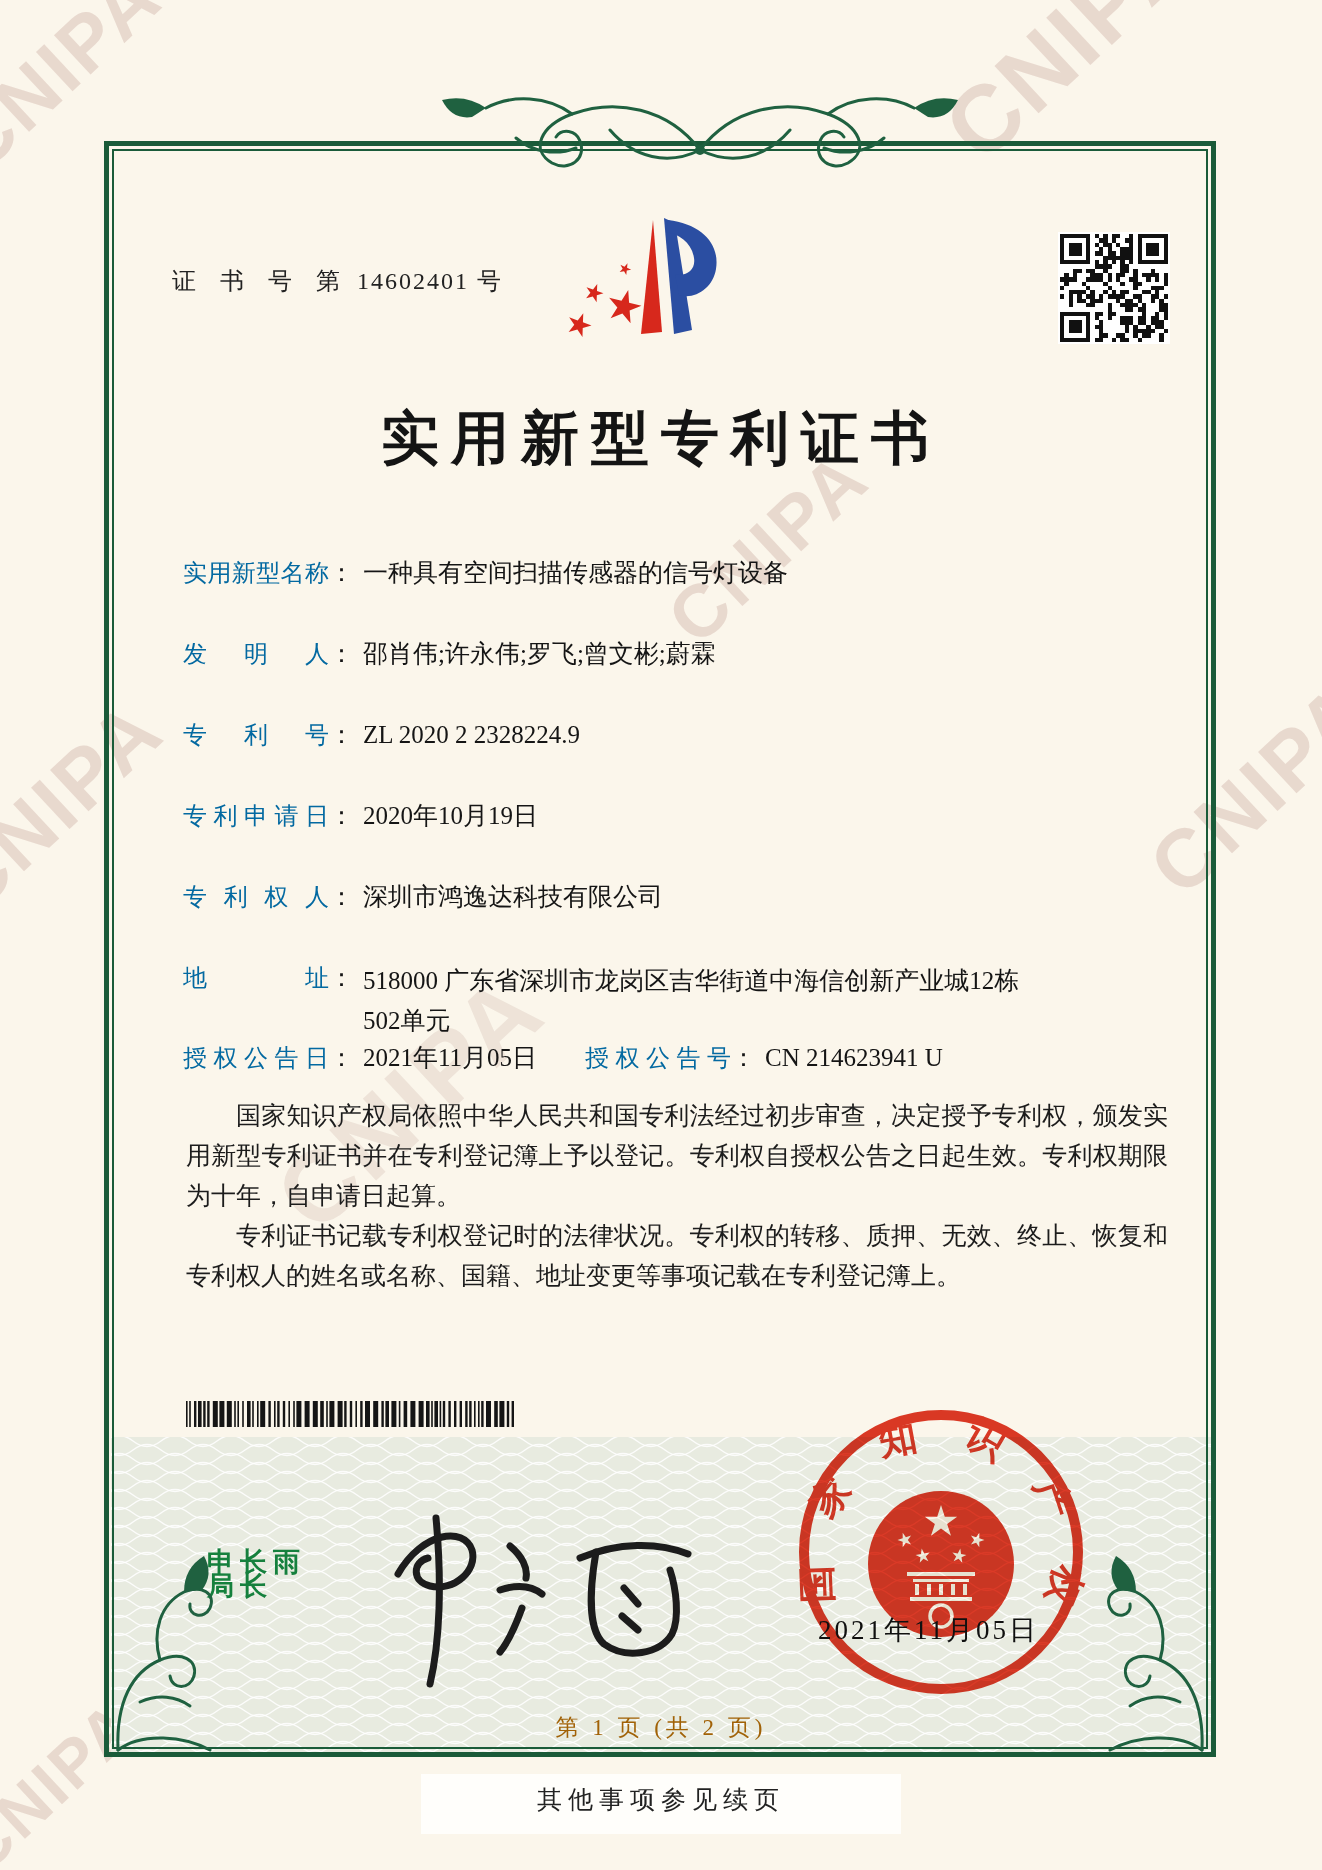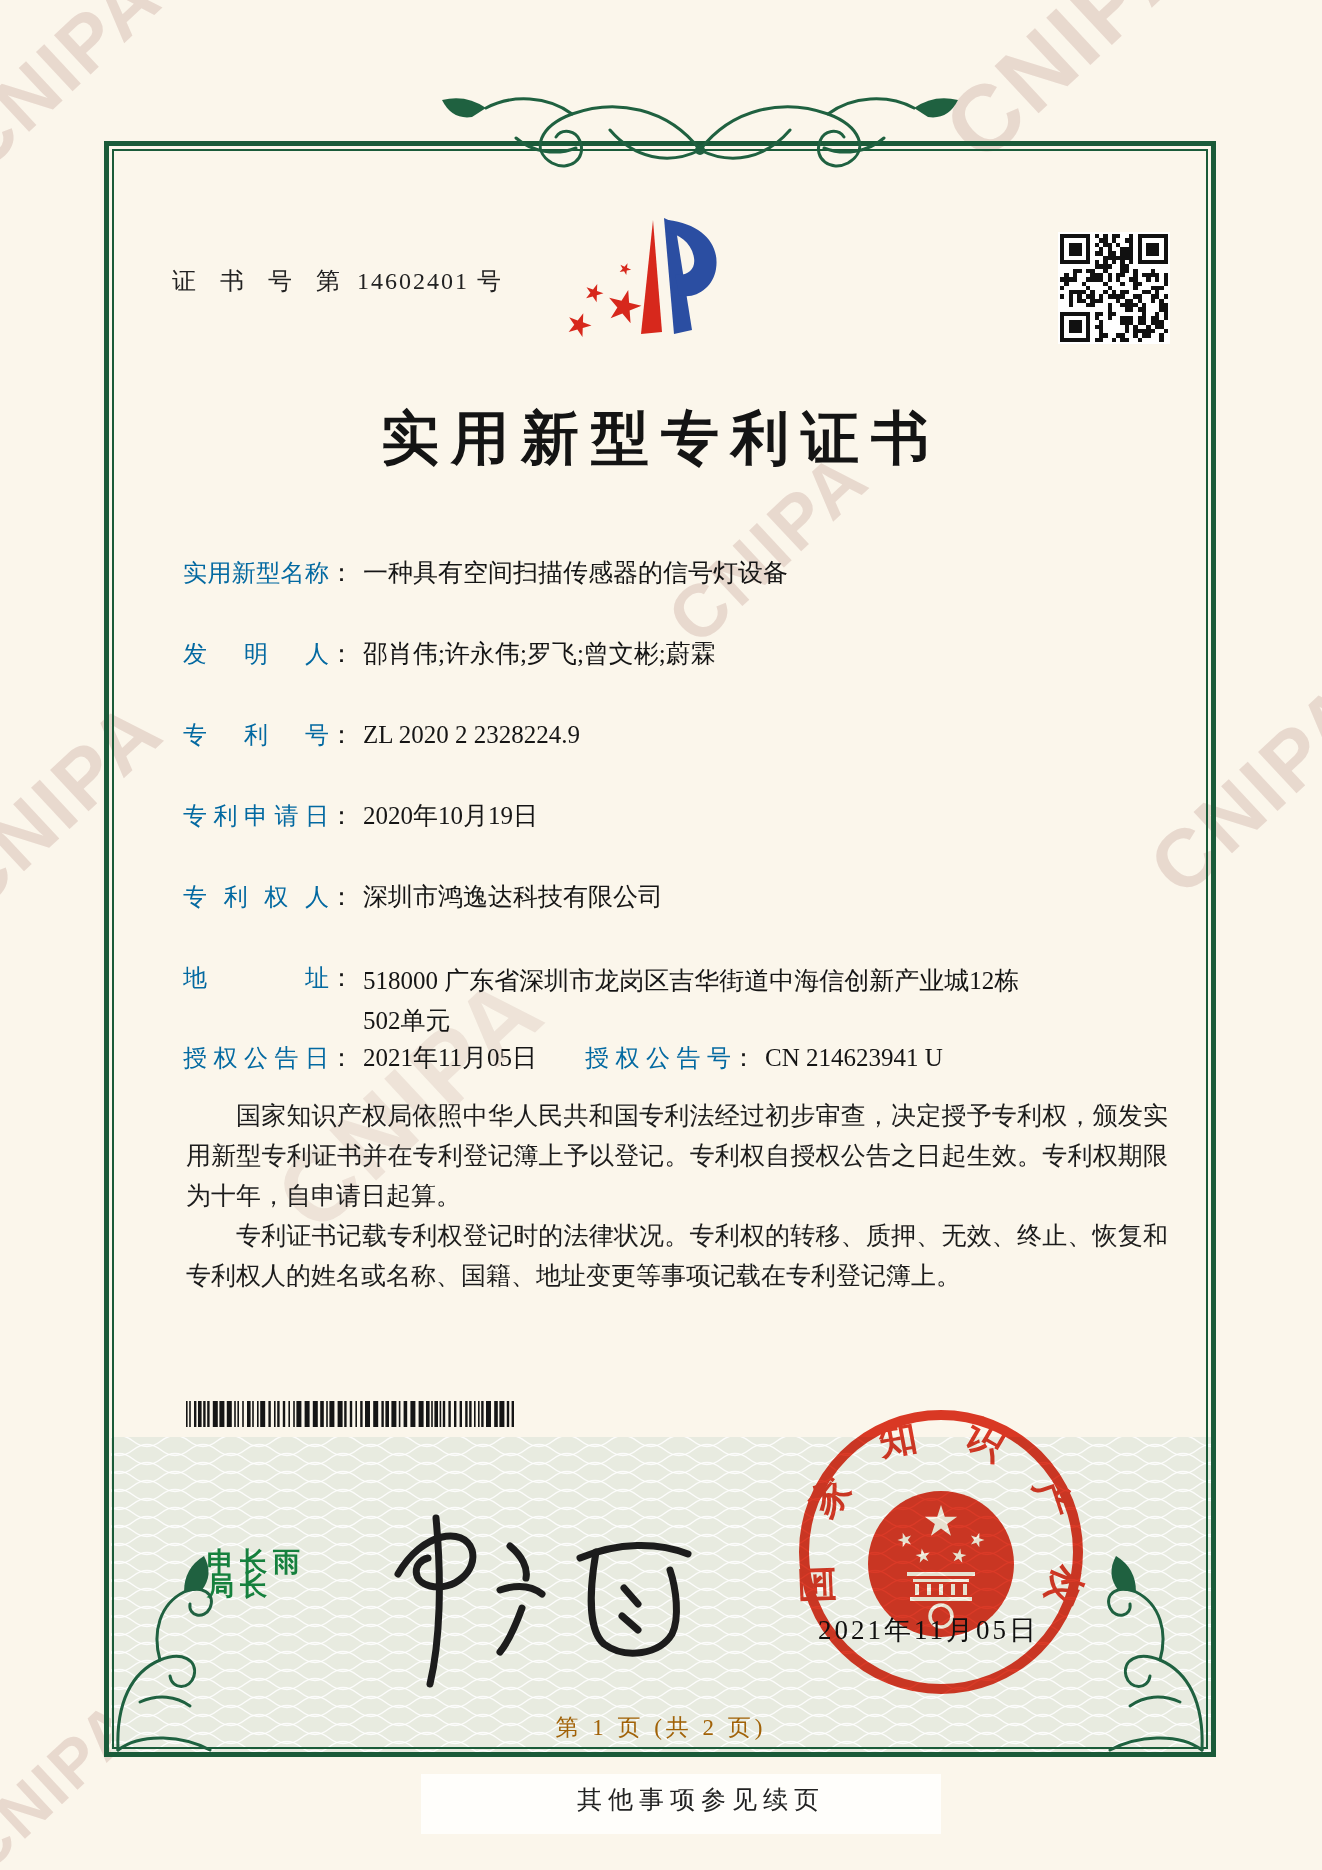--- a/index.html
+++ b/index.html
@@ -96,21 +96,21 @@
     position:absolute;left:818px;top:1612px;z-index:4;
     font-size:27px;letter-spacing:3px;color:#101010;font-weight:500;
   }
   .page-info{
     position:absolute;left:0;top:1712px;width:100%;text-align:center;
     font-size:23px;color:#a16207;letter-spacing:4px;z-index:3;
   }
   .cont-box{
     position:absolute;left:421px;top:1774px;width:480px;height:60px;
     background:#fffefb;z-index:3;text-align:center;line-height:52px;
-    font-size:25px;letter-spacing:6px;color:#222;padding-left:40px;
+    font-size:25px;letter-spacing:6px;color:#222;
   }
   .hidden-defs{position:absolute;width:0;height:0;overflow:hidden;}
 </style>
 </head>
 <body>
 
 <div class="page">
 
   <svg class="hidden-defs" aria-hidden="true">
     <defs>

